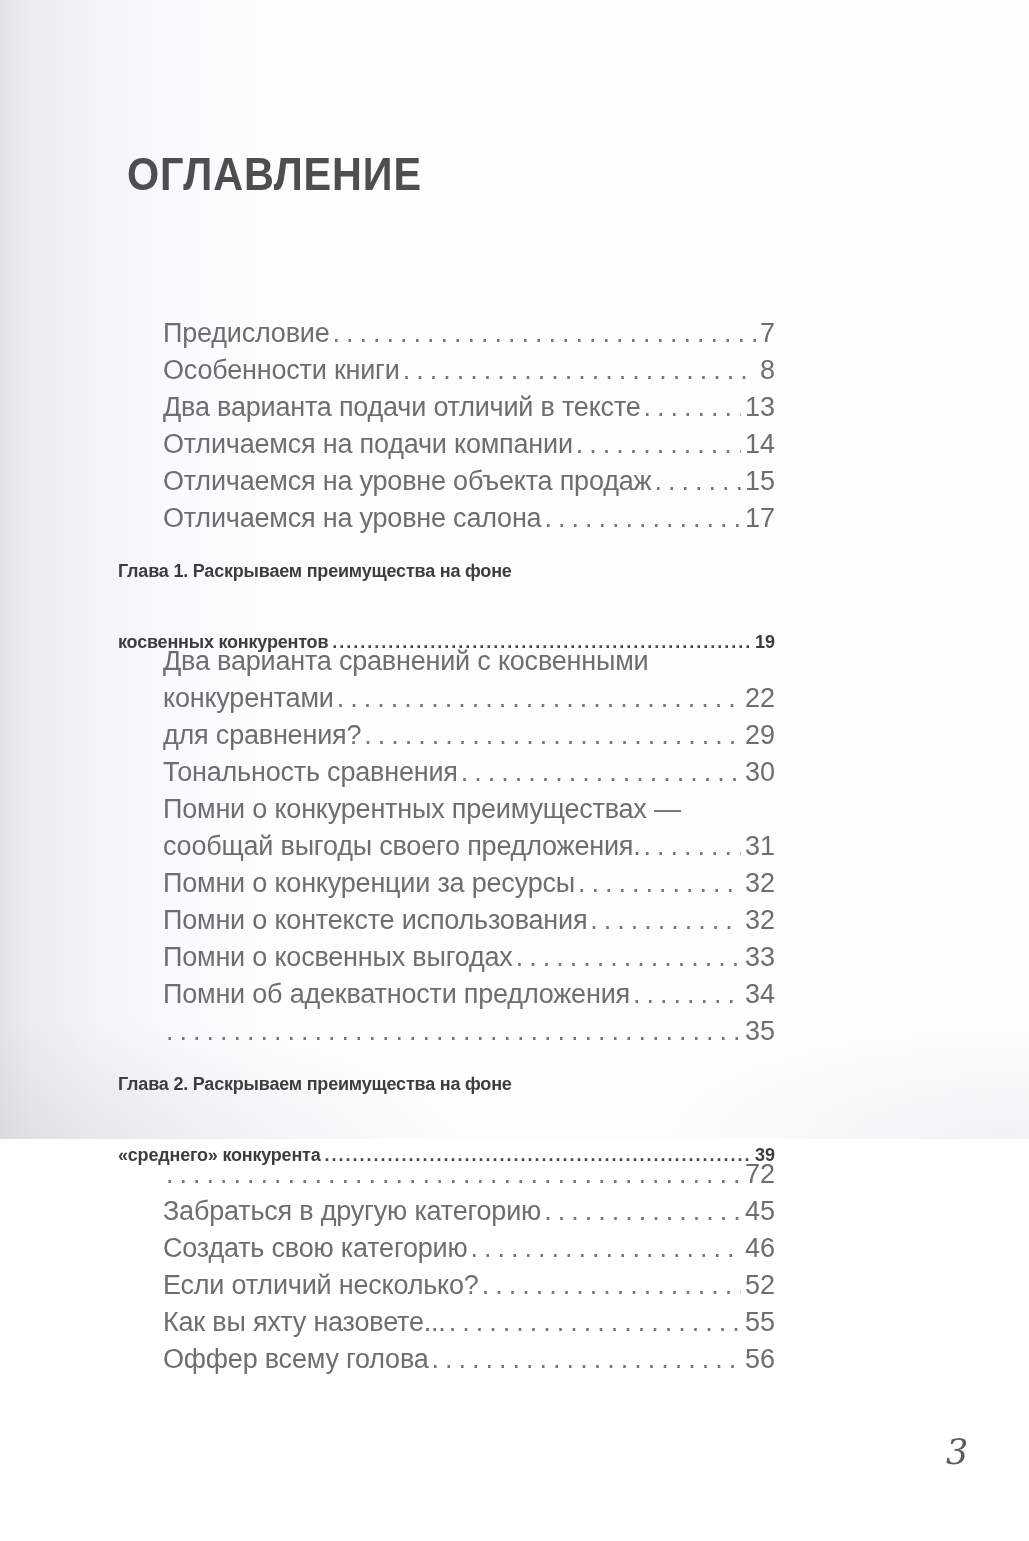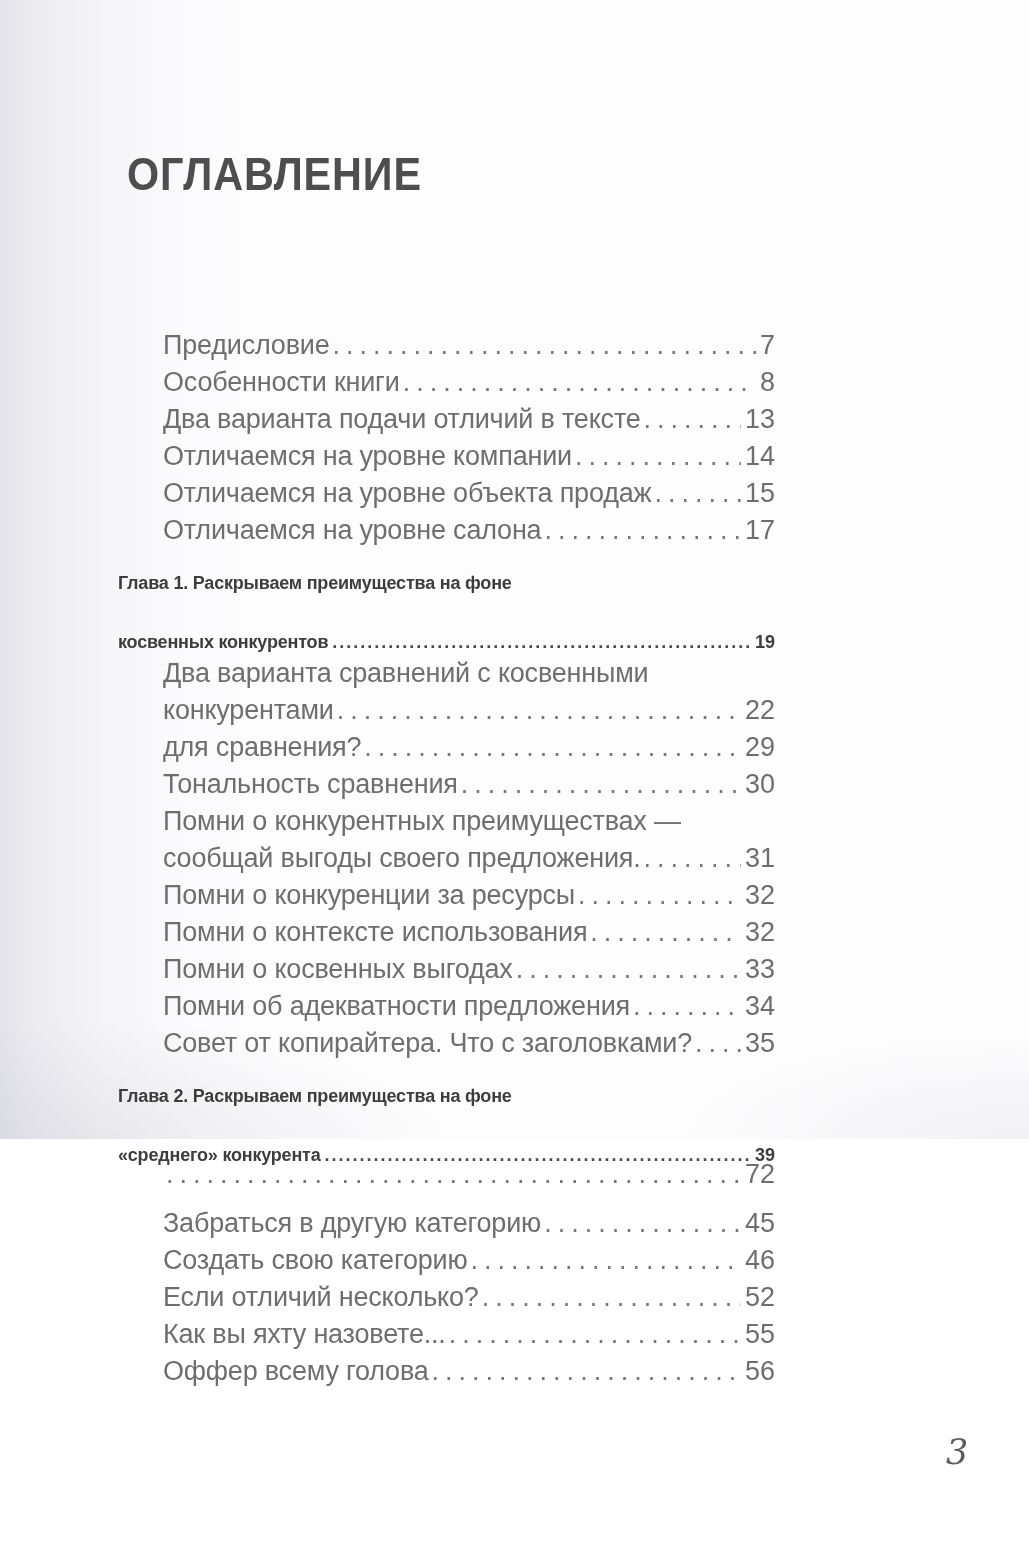--- a/index.html
+++ b/index.html
@@ -30,21 +30,21 @@
   .toc {
     position:absolute; left:163px; top:315px; width:612px;
     color:#6e6e70;
     font-size:27px;
   }
   .row {
     display:flex; align-items:baseline;
     height:37px; line-height:37px;
     white-space:nowrap;
   }
-  .t { flex:0 0 auto; letter-spacing:-0.2px;margin-top:12px; }
+  .t { flex:0 0 auto; letter-spacing:-0.2px; }
   .dots {
     flex:1 1 auto; min-width:0;
     overflow:hidden; white-space:nowrap;
     margin-left:3px;
     color:#77777a;
     letter-spacing:6px;
   }
   .dots::after {
     content:"......................................................................................................................................................";
   }
@@ -85,21 +85,21 @@
       <span class="t">Особенности книги</span>
       <span class="dots"></span>
       <span class="pg">8</span>
     </div>
     <div class="row">
       <span class="t">Два варианта подачи отличий в тексте</span>
       <span class="dots"></span>
       <span class="pg">13</span>
     </div>
     <div class="row">
-      <span class="t">Отличаемся на уровне компании</span>
+      <span class="t">Отличаемся на подачи компании</span>
       <span class="dots"></span>
       <span class="pg">14</span>
     </div>
     <div class="row">
       <span class="t">Отличаемся на уровне объекта продаж</span>
       <span class="dots"></span>
       <span class="pg">15</span>
     </div>
     <div class="row">
       <span class="t">Отличаемся на уровне салона</span>
@@ -164,21 +164,20 @@
       <span class="t">Помни о косвенных выгодах</span>
       <span class="dots"></span>
       <span class="pg">33</span>
     </div>
     <div class="row">
       <span class="t">Помни об адекватности предложения</span>
       <span class="dots"></span>
       <span class="pg">34</span>
     </div>
     <div class="row">
-      <span class="t">Совет от копирайтера. Что с заголовками?</span>
       <span class="dots"></span>
       <span class="pg">35</span>
     </div>
 
     <div class="chap">
       <div class="row">
         <span class="t">Глава 2. Раскрываем преимущества на фоне</span>
       </div>
       <div class="row">
         <span class="t">«среднего» конкурента</span>

